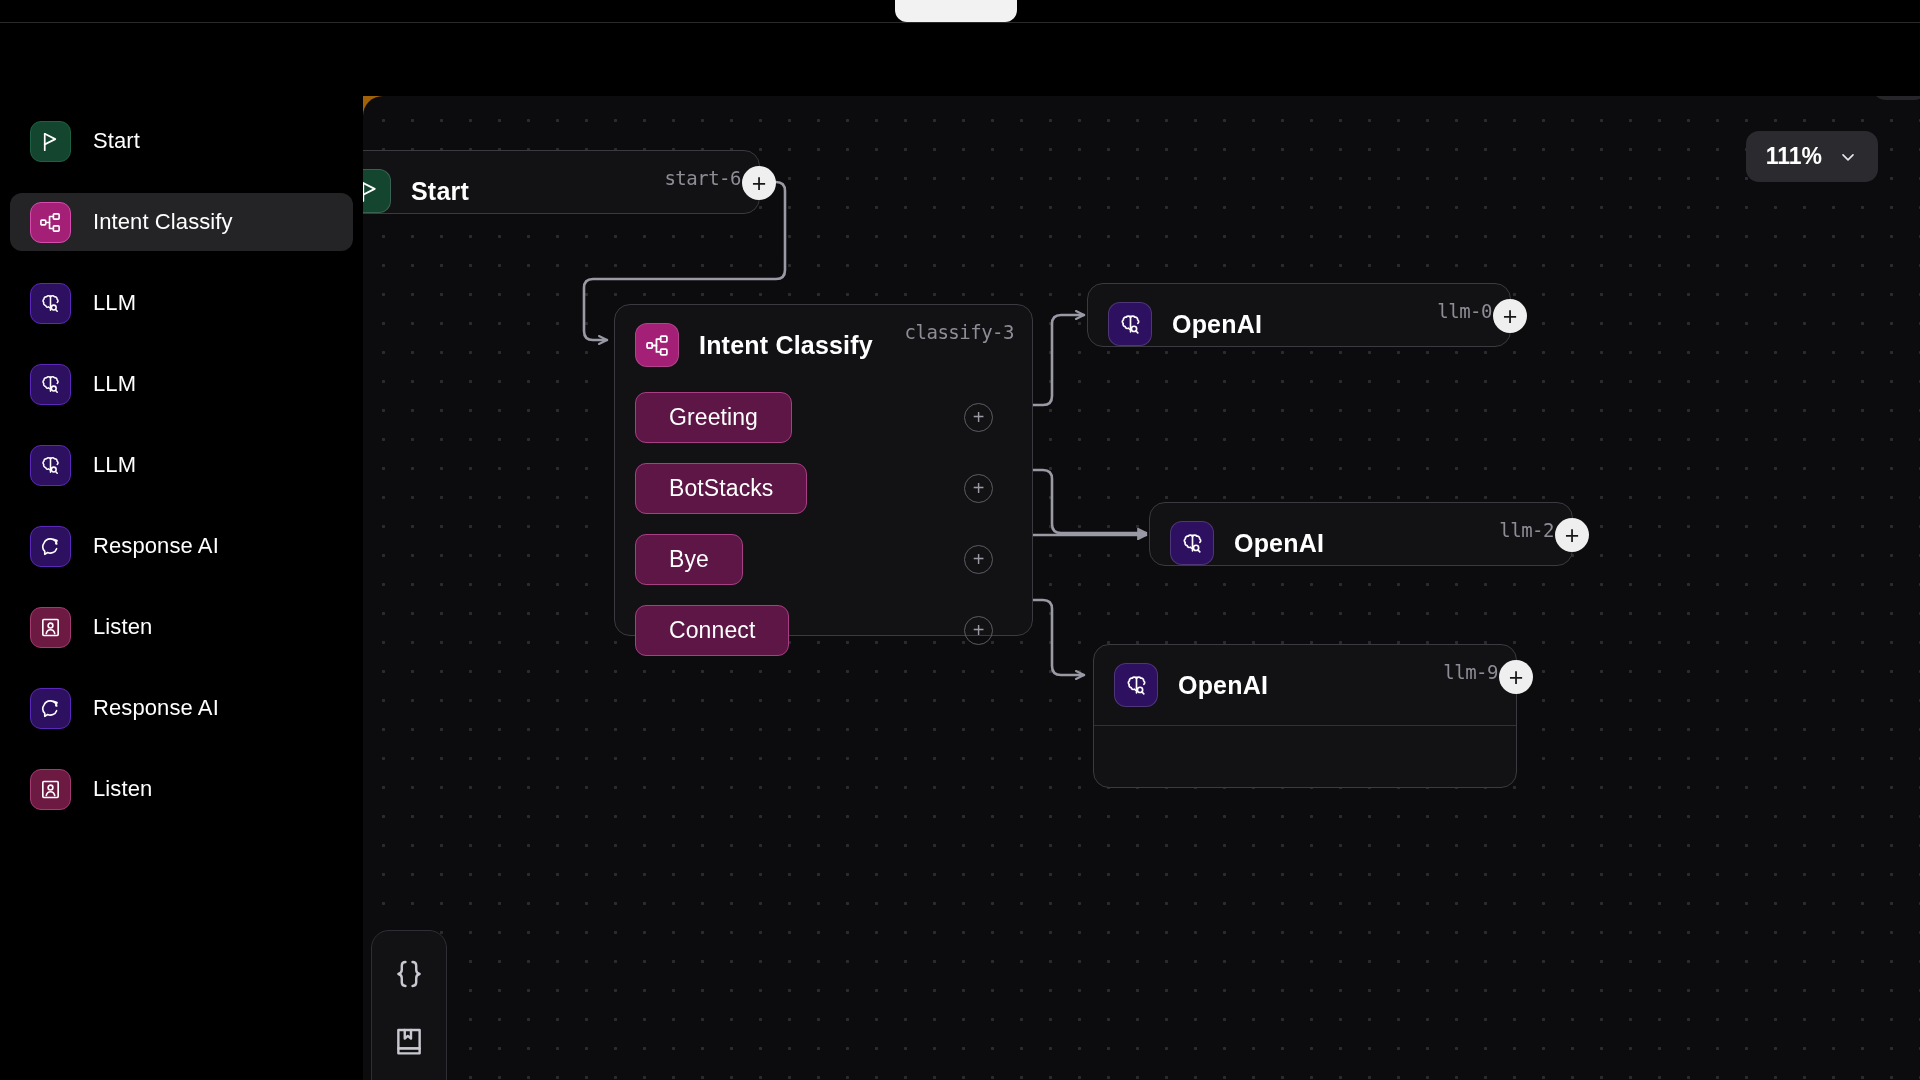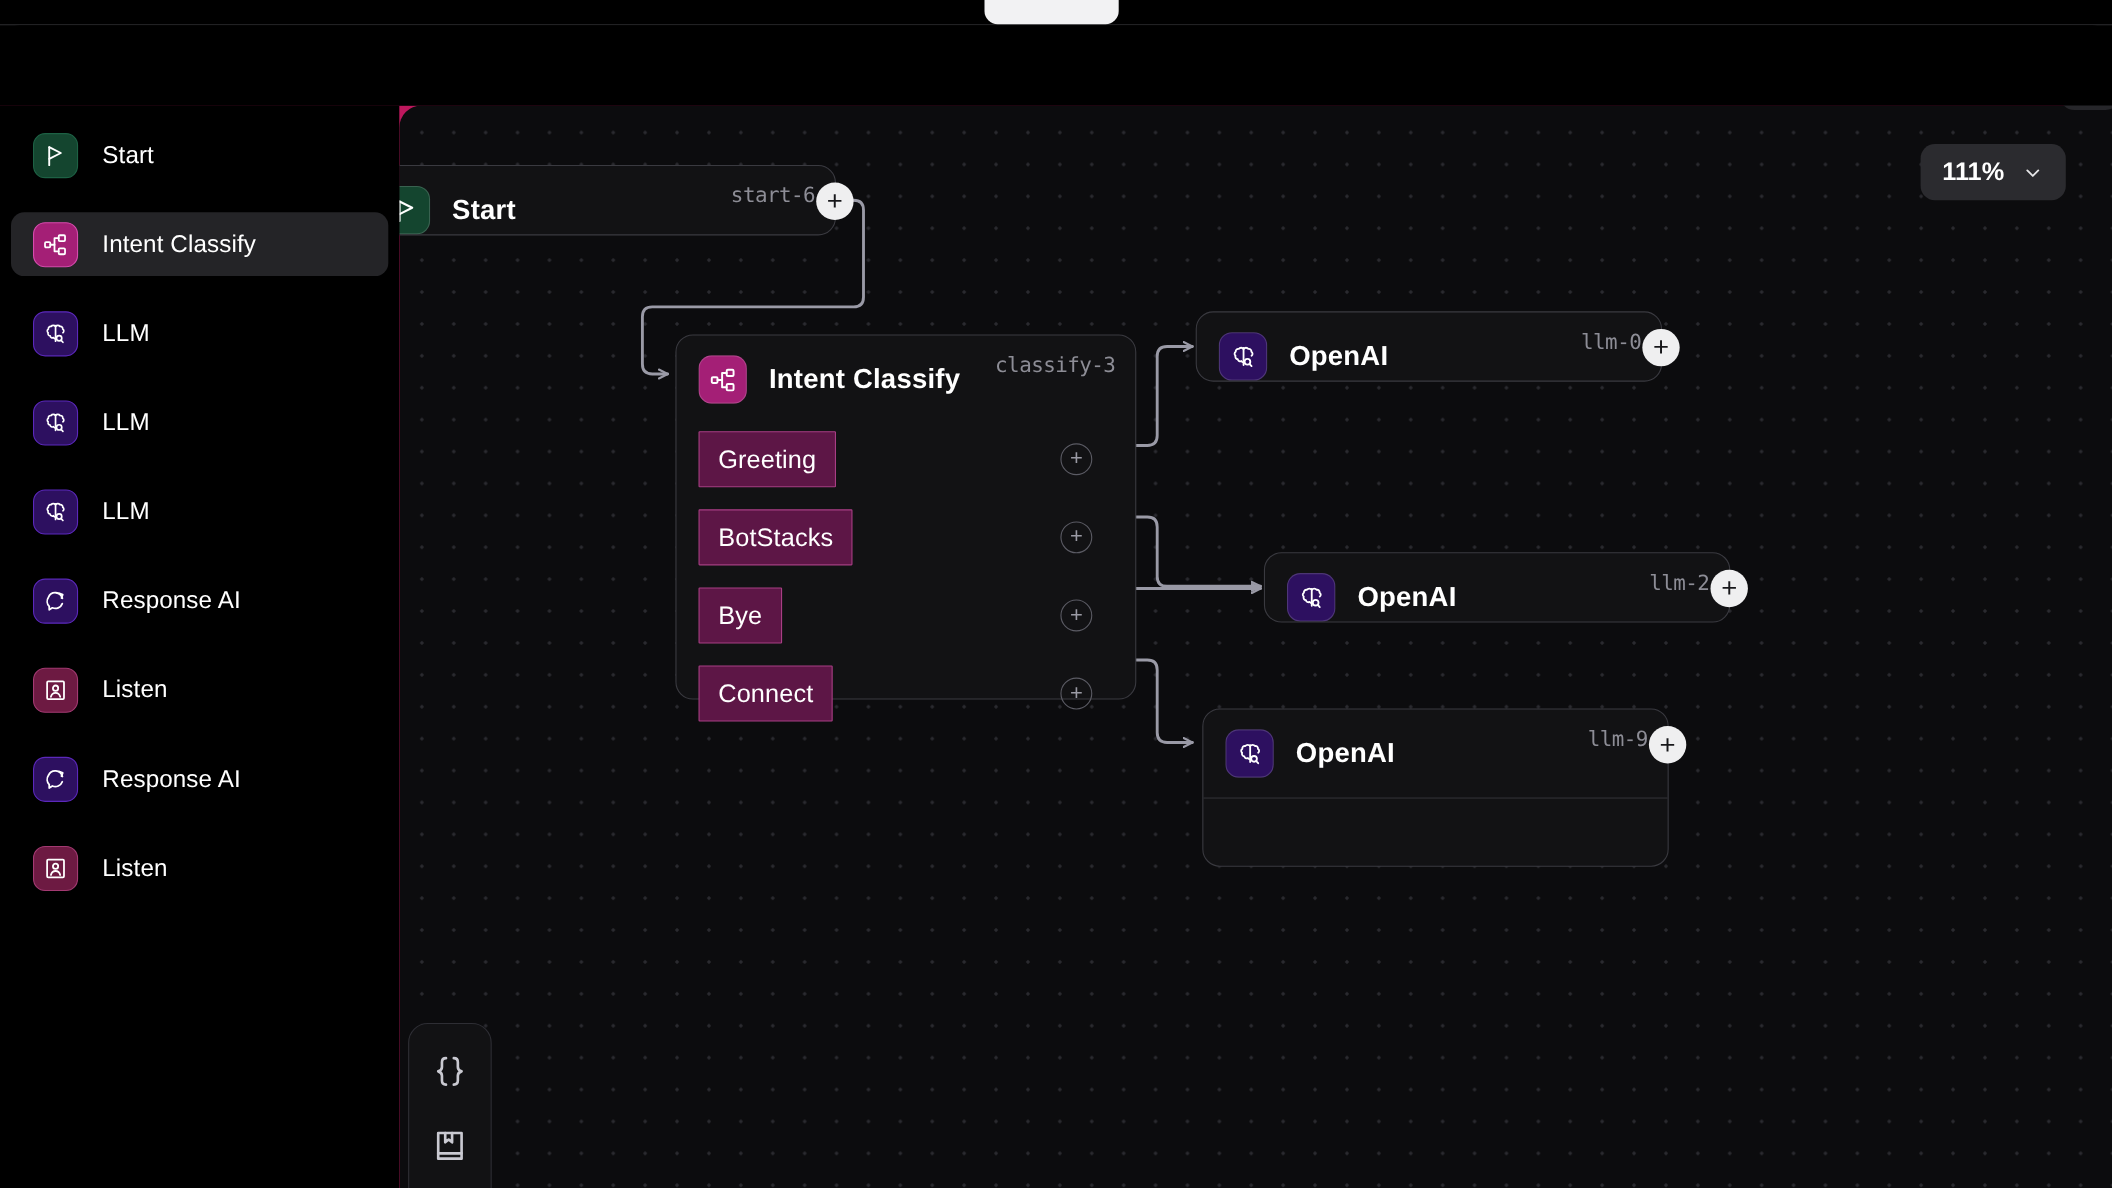--- a/index.html
+++ b/index.html
@@ -2,21 +2,21 @@
 <html><head>
 <meta charset="utf-8">
 <style>
   * { box-sizing: border-box; margin: 0; padding: 0; }
   html, body {
     width: 1920px; height: 1080px;
     background: #000000;
     font-family: "Liberation Sans", sans-serif;
     overflow: hidden;
   }
-  #app { position: relative; width: 1920px; height: 1080px; background: #be185d; }
+  #app { position: relative; width: 1920px; height: 1080px; background: #a16207; }
 
   
   .topbar {
     position: absolute; left: 0; top: 0; width: 1920px; height: 96px;
     background: #000; z-index: 40;
   }
   .topbar-hairline {
     position: absolute; left: 0; top: 22px; width: 1920px; height: 1px;
     background: #2a2a2c;
   }
@@ -105,22 +105,22 @@
     color: #17171a; font-size: 25px; line-height: 1; z-index: 12; cursor: pointer;
     font-family: "Liberation Sans", sans-serif;
   }
 
   .intent-body { padding: 4px 20px 22px 20px; position: relative; }
   .intent-row {
     position: relative; display: flex; align-items: center;
     height: 56px; margin-bottom: 15px;
   }
   .chip {
-    background: #5d1646; border: 1px solid #a83e84; border-radius: 1px;
-    color: #fff; font-size: 23px; padding: 11px 17px; letter-spacing: .1px;
+    background: #5d1646; border: 1px solid #a83e84; border-radius: 11px;
+    color: #fff; font-size: 23px; padding: 11px 33px; letter-spacing: .1px;
     cursor: pointer;
   }
   .row-plus {
     position: absolute; right: 19px; width: 29px; height: 29px;
     border-radius: 50%; border: 1px solid #5b5b64; color: #9a9aa4;
     display: flex; align-items: center; justify-content: center;
     font-size: 20px; line-height: 1; cursor: pointer;
   }
   .node-divider { height: 1px; background: #303036; margin: 0; }
   .vault-wrap { padding: 14px 20px 18px 20px; }

